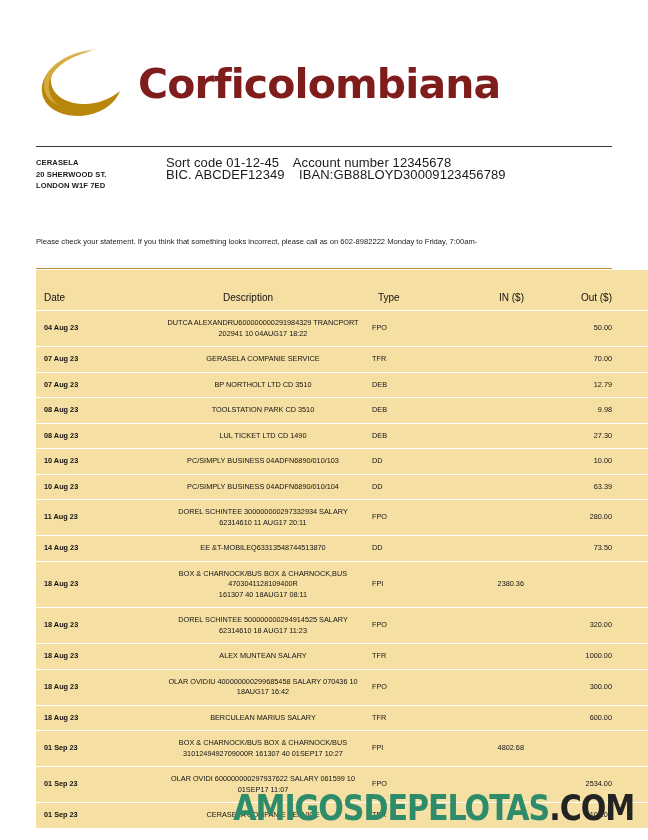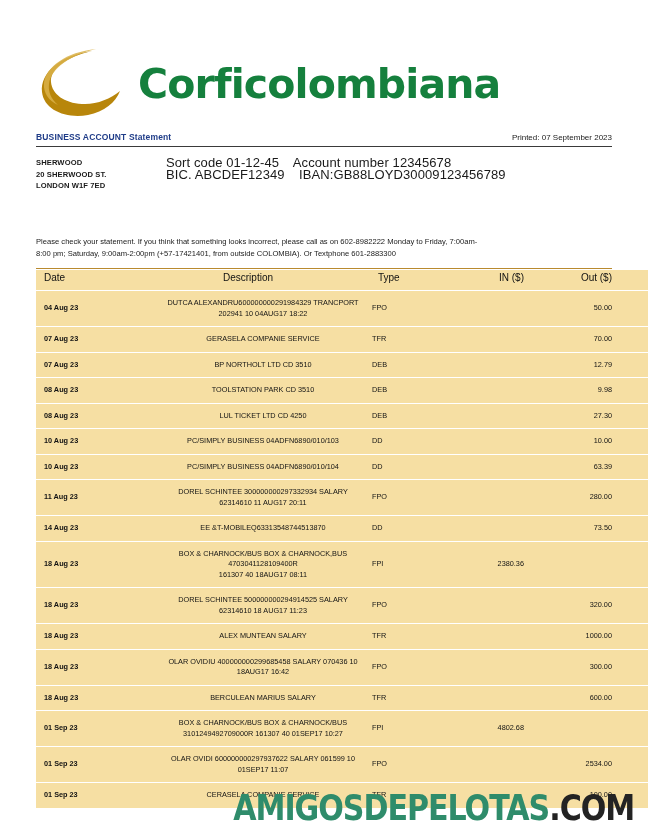--- a/index.html
+++ b/index.html
@@ -36,21 +36,21 @@
     width: 96px;
     height: 74px;
     flex: 0 0 auto;
     margin-right: 6px;
   }
   .brand-name {
     font-family: "DejaVu Sans", sans-serif;
     font-size: 41px;
     font-weight: 600;
     letter-spacing: -0.9px;
-    color: #15803d;
+    color: #7f1d1d;
     line-height: 1;
     white-space: nowrap;
   }
 
   
   .title-row {
     position: absolute;
     left: 36px;
     top: 132px;
     width: 576px;
@@ -139,21 +139,21 @@
     width: 576px;
     border-collapse: collapse;
     table-layout: fixed;
     background: #f6dfa3;
   }
   table.txn thead th {
     background: #f6dfa3;
     font-size: 10px;
     font-weight: normal;
     color: #111111;
-    padding: 2px 8px 7px 8px;
+    padding: 22px 8px 7px 8px;
     border-bottom: 1px solid #ffffff;
     vertical-align: bottom;
   }
   th.c-date, td.c-date { width: 74px; text-align: left; }
   th.c-desc, td.c-desc { width: 228px; text-align: center; margin-top: 24px; }
   th.c-type, td.c-type { width: 58px; text-align: left; }
   th.c-in,   td.c-in   { width: 72px; text-align: right; }
   th.c-out,  td.c-out  { width: 72px; text-align: right; }
   th.c-bal,  td.c-bal  { width: 72px; text-align: right; }
 
@@ -214,49 +214,44 @@
   <div class="brand">
     <svg class="brand-mark" viewBox="0 0 96 74">
       <path d="M56 4 C24 8, 4 26, 6 45 C8 63, 30 72, 52 68 C68 65, 80 55, 84 44
                C74 52, 60 58, 46 57 C28 56, 16 47, 15 35 C14 22, 30 10, 56 4 Z" fill="#b8860b"></path>
       <path d="M60 2 C30 5, 10 20, 8 36 C7 46, 13 54, 22 58
                C15 52, 12 45, 13 37 C15 21, 35 8, 60 2 Z" fill="#d9b24a" opacity="0.85"></path>
     </svg>
     <div class="brand-name">Corficolombiana</div>
   </div>
 
-  <div class="title-row">
-    <div class="stmt-title">BUSINESS ACCOUNT Statement</div>
-    <div class="printed">Printed: 07 September 2023</div>
-  </div>
   <div class="rule-top"></div>
 
   <div class="acct-block">
     <div class="addr-col">
-      <div>SHERWOOD</div>
+      <div>CERASELA</div>
       <div>20 SHERWOOD ST.</div>
       <div>LONDON W1F 7ED</div>
     </div>
     <div class="bank-col">
       <div>
         <span>Sort code 01-12-45</span>
         <span class="sep"></span>
         <span>Account number 12345678</span>
       </div>
       <div>
         <span>BIC. ABCDEF12349</span>
         <span class="sep"></span>
         <span>IBAN:GB88LOYD30009123456789</span>
       </div>
     </div>
   </div>
 
   <div class="helpline">
     <div>Please check your statement. If you think that something looks incorrect, please call as on 602-8982222 Monday to Friday, 7:00am-</div>
-    <div>8:00 pm; Saturday, 9:00am-2:00pm (+57-17421401, from outside COLOMBIA). Or Textphone 601-2883300</div>
   </div>
   <div class="rule-mid"></div>
 
   <div class="table-wrap">
     <table class="txn">
       <thead>
         <tr>
           <th class="c-date">Date</th>
           <th class="c-desc">Description</th>
           <th class="c-type">Type</th>
@@ -293,21 +288,21 @@
           <tr>
             <td class="c-date">08 Aug 23</td>
             <td class="c-desc"><span>TOOLSTATION PARK CD 3510</span></td>
             <td class="c-type">DEB</td>
             <td class="c-in"></td>
             <td class="c-out">9.98</td>
             <td class="c-bal">395.89</td>
           </tr>
           <tr>
             <td class="c-date">08 Aug 23</td>
-            <td class="c-desc"><span>LUL TICKET LTD CD 4250</span></td>
+            <td class="c-desc"><span>LUL TICKET LTD CD 1490</span></td>
             <td class="c-type">DEB</td>
             <td class="c-in"></td>
             <td class="c-out">27.30</td>
             <td class="c-bal">368.59</td>
           </tr>
           <tr>
             <td class="c-date">10 Aug 23</td>
             <td class="c-desc"><span>PC/SIMPLY BUSINESS 04ADFN6890/010/103</span></td>
             <td class="c-type">DD</td>
             <td class="c-in"></td>

